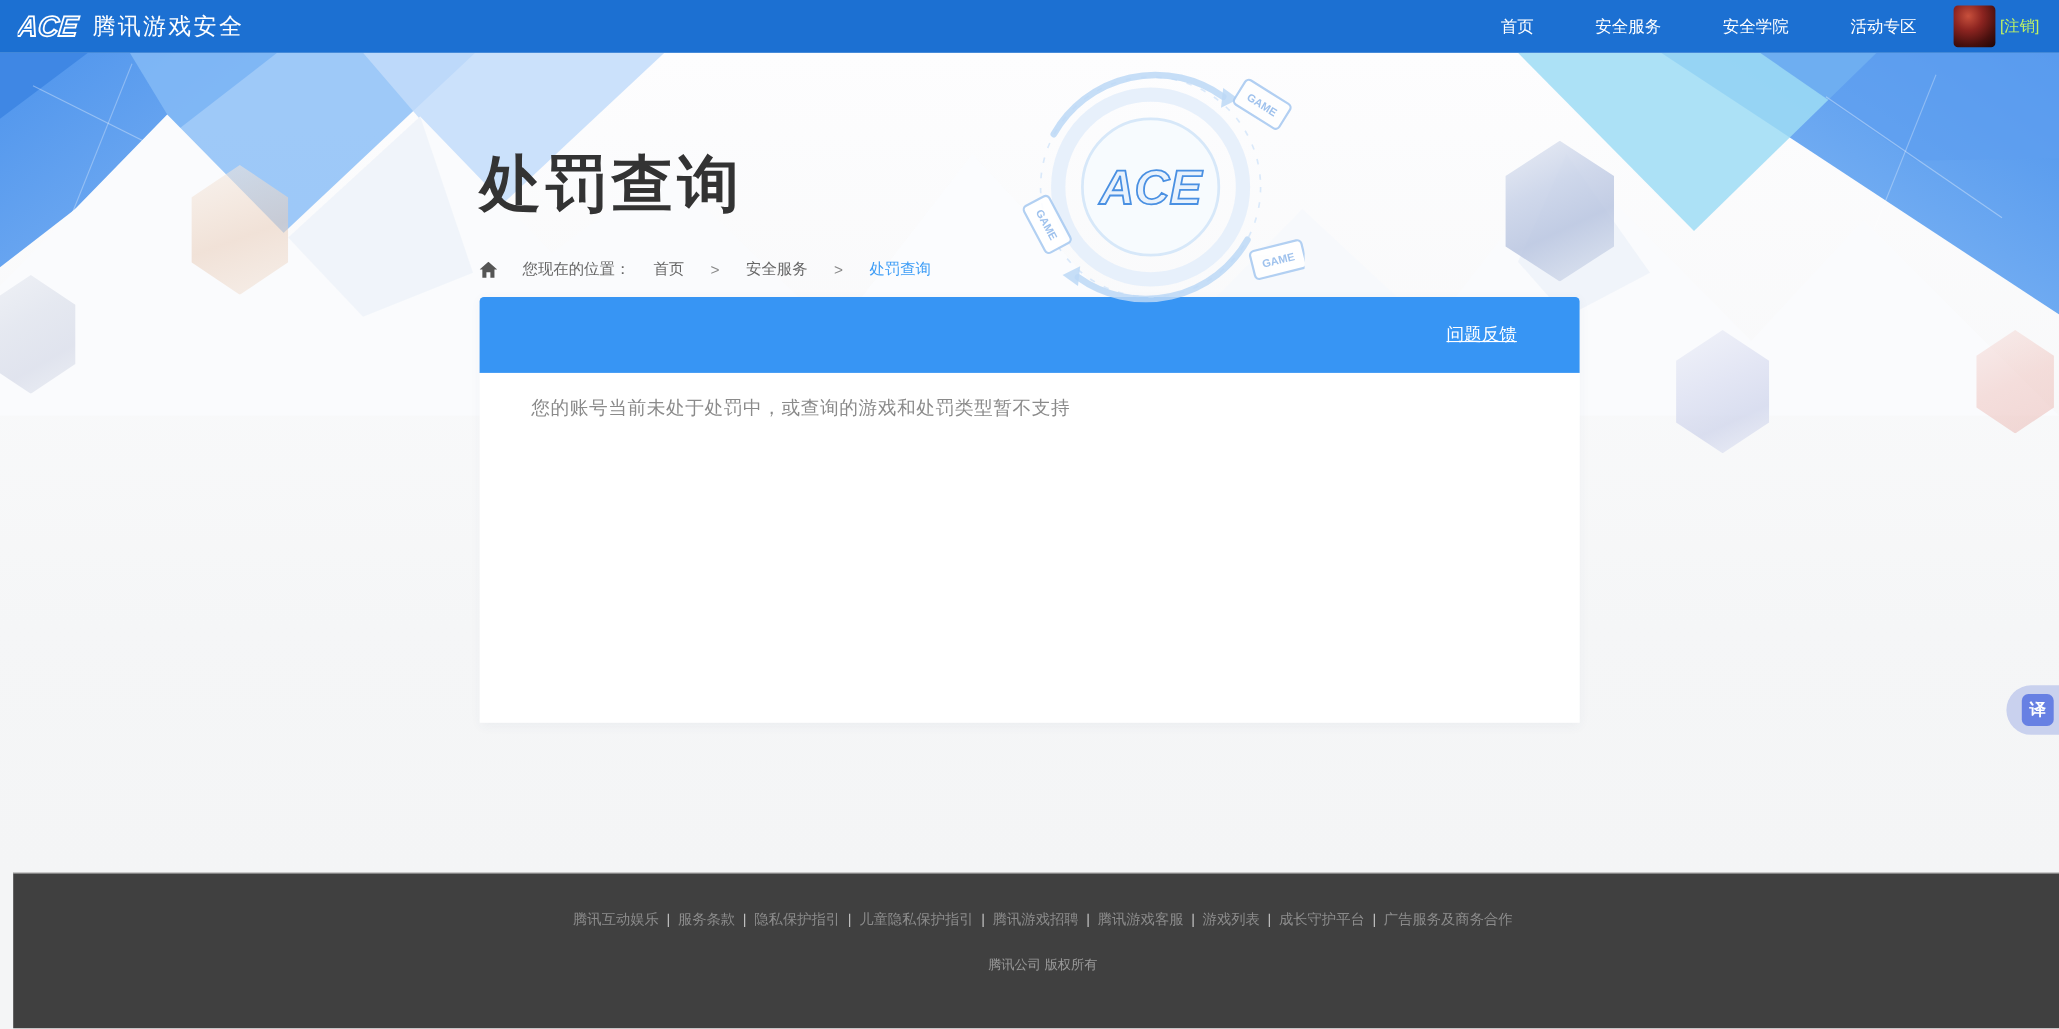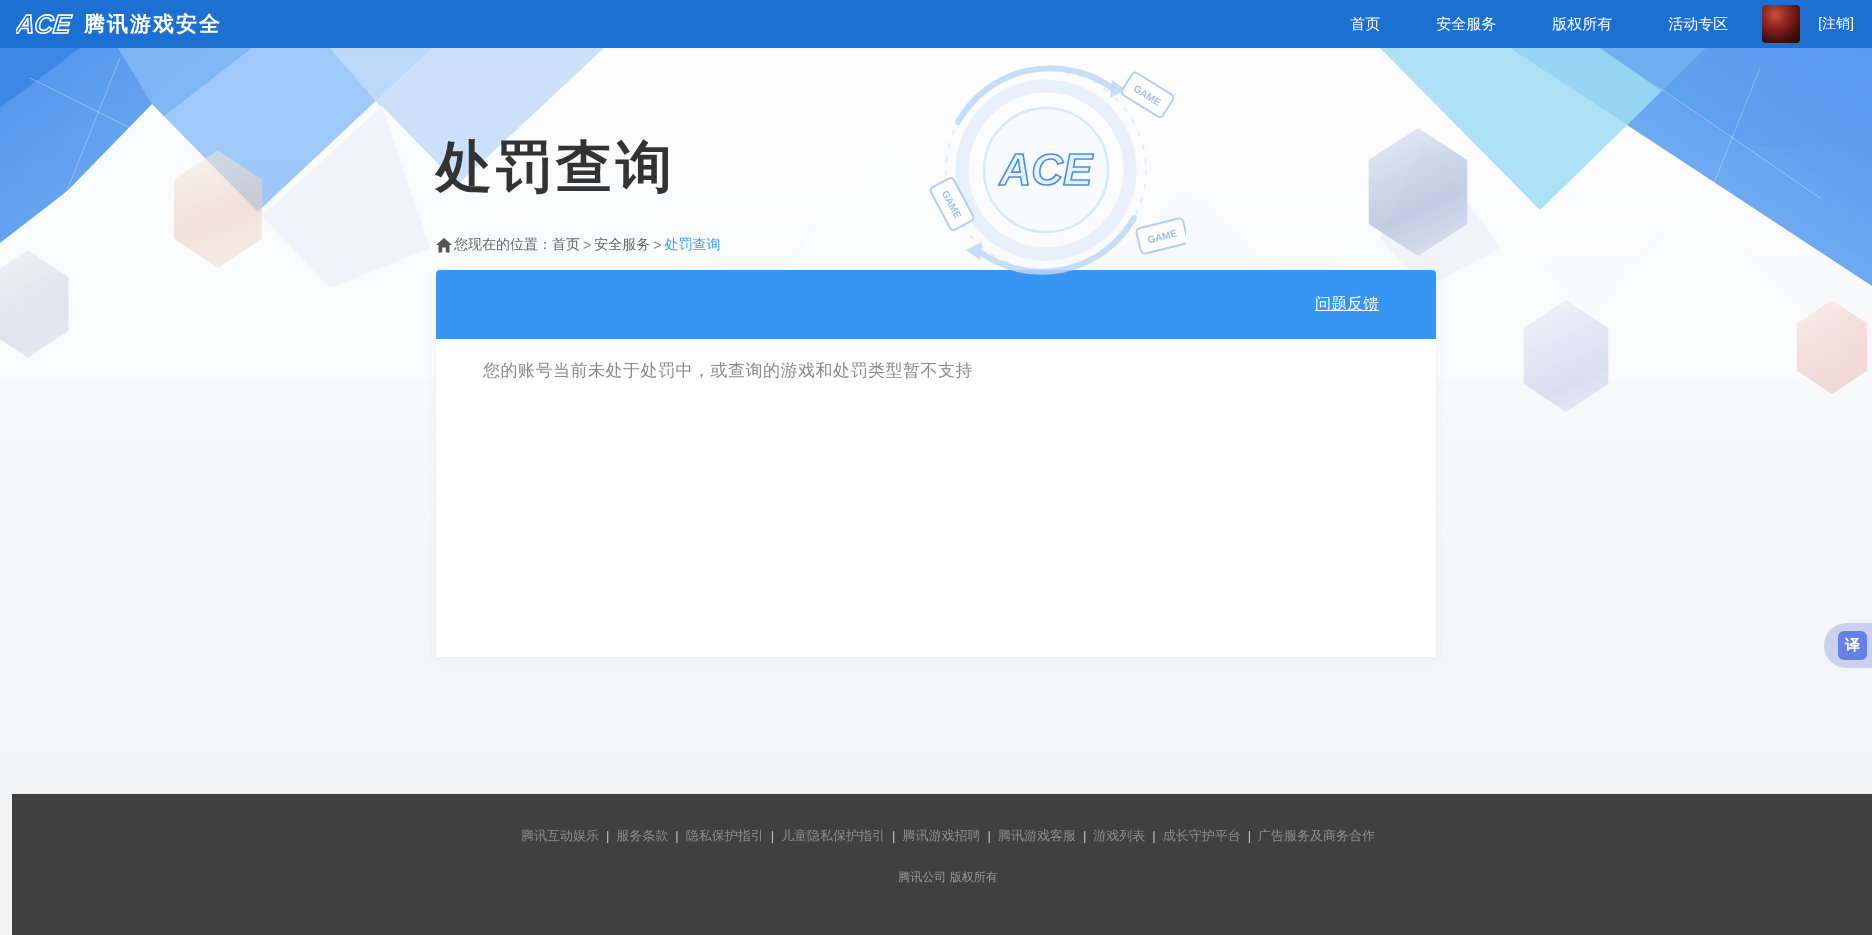--- a/index.html
+++ b/index.html
@@ -4,47 +4,47 @@
 <style>
   * { margin:0; padding:0; box-sizing:border-box; }
   html,body { width:1872px; height:935px; overflow:hidden; }
   body { font-family:"Liberation Sans","DejaVu Sans",sans-serif; background:#f4f5f6; position:relative; }
   a { text-decoration:none; }
 
   
   .navbar { height:48px; background:#1c70d2; display:flex; align-items:center; padding:0 18px 0 16px; position:relative; z-index:30; }
   .logo { display:flex; align-items:center; gap:10px; cursor:pointer; }
   .logo-mark { width:58px; height:30px; }
-  .logo-text { color:#fff; font-size:21px; font-weight:bold; letter-spacing:2px; }
+  .logo-text { color:#fff; font-size:21px; font-weight:normal; letter-spacing:2px; }
   .nav-right { margin-left:auto; display:flex; align-items:center; }
   .nav-item { color:#fff; font-size:15px; margin-left:56px; cursor:pointer; white-space:nowrap; }
   .nav-avatar { width:38px; height:38px; border-radius:4px; margin-left:34px; flex:0 0 auto;
     background:radial-gradient(circle at 35% 25%, #c8503c 0%, #8c2420 35%, #48100e 70%, #1d0605 100%); }
-  .nav-logout { color:#ffffff; font-size:14px; margin-left:18px; cursor:pointer; }
+  .nav-logout { color:#bef264; font-size:14px; margin-left:4px; cursor:pointer; }
 
   
   .hero { position:relative; background:linear-gradient(180deg,#fdfdfe 0%,#f5f6f7 70%,#f4f5f6 100%); height:745px; z-index:1; }
   .mountains { position:absolute; top:0; left:0; width:1872px; height:330px; }
   .hex { position:absolute; clip-path:polygon(50% 0%, 94% 25%, 94% 75%, 50% 100%, 6% 75%, 6% 25%); }
   .hex-teemo   { left:168px; top:102px; width:100px; height:118px; opacity:.55;
     background:linear-gradient(160deg,#f6ece4 0%,#efd9c8 35%,#e9cdb9 55%,#f3e4d8 100%); }
   .hex-left    { left:-18px; top:202px; width:92px; height:108px; opacity:.6;
     background:linear-gradient(150deg,#e9ecf2 0%,#d7dce8 40%,#cfd4e4 70%,#e4e8f0 100%); }
   .hex-dragon  { left:1362px; top:80px; width:112px; height:128px; opacity:.85;
     background:linear-gradient(155deg,#e7ebf4 0%,#c8d2e8 35%,#b9c5e0 60%,#dde4f0 100%); }
   .hex-girl    { left:1518px; top:252px; width:96px; height:112px; opacity:.7;
     background:linear-gradient(155deg,#eef0f8 0%,#d8dcf0 45%,#ccd2ea 70%,#e8ebf6 100%); }
   .hex-pink    { left:1792px; top:252px; width:80px; height:94px; opacity:.5;
     background:linear-gradient(155deg,#f6dfdc 0%,#eec0ba 50%,#e8b2ac 100%); }
 
   .hero-inner { position:relative; width:1000px; margin:0 auto; }
   .page-title { padding-top:82px; font-size:56px; font-weight:bold; color:#333; letter-spacing:4px; }
   .emblem { position:absolute; left:480px; top:12px; width:270px; height:230px; pointer-events:none; }
 
-  .breadcrumb { margin-top:30px; display:flex; align-items:center; font-size:14px; color:#666; gap:0; }
+  .breadcrumb { margin-top:30px; display:flex; align-items:center; font-size:14px; color:#666; gap:21px; }
   .breadcrumb svg { margin-right:2px; }
   .crumb { color:#666; cursor:pointer; }
   .crumb-sep { color:#888; margin:0 3px; }
   .crumb-current { color:#3c9cf6; cursor:pointer; }
 
   
   .card { margin-top:16px; width:1000px; box-shadow:0 3px 10px rgba(60,80,120,.05); }
   .card-bar { height:69px; background:#3795f4; border-radius:4px 4px 0 0; display:flex; align-items:center; justify-content:flex-end; padding-right:57px; }
   .feedback-link { color:#fff; font-size:16px; text-decoration:underline; cursor:pointer; }
   .card-body { height:318px; background:#fff; padding:20px 40px 0 47px; }
@@ -70,21 +70,21 @@
 <div class="navbar">
   <div class="logo">
     <svg class="logo-mark" viewBox="0 0 58 30">
       <text x="29" y="24" text-anchor="middle" font-size="26" font-weight="bold" font-style="italic" fill="none" stroke="#ffffff" stroke-width="1.6" font-family="Liberation Sans, sans-serif" transform="skewX(-6)">ACE</text>
     </svg>
     <span class="logo-text">腾讯游戏安全</span>
   </div>
   <div class="nav-right">
     <span class="nav-item">首页</span>
     <span class="nav-item">安全服务</span>
-    <span class="nav-item">版权所有</span>
+    <span class="nav-item">安全学院</span>
     <span class="nav-item">活动专区</span>
     <div class="nav-avatar"></div>
     <span class="nav-logout">[注销]</span>
   </div>
 </div>
 
 <div class="hero">
 
   <svg class="mountains" viewBox="0 0 1872 330" preserveAspectRatio="none">
     <defs>

